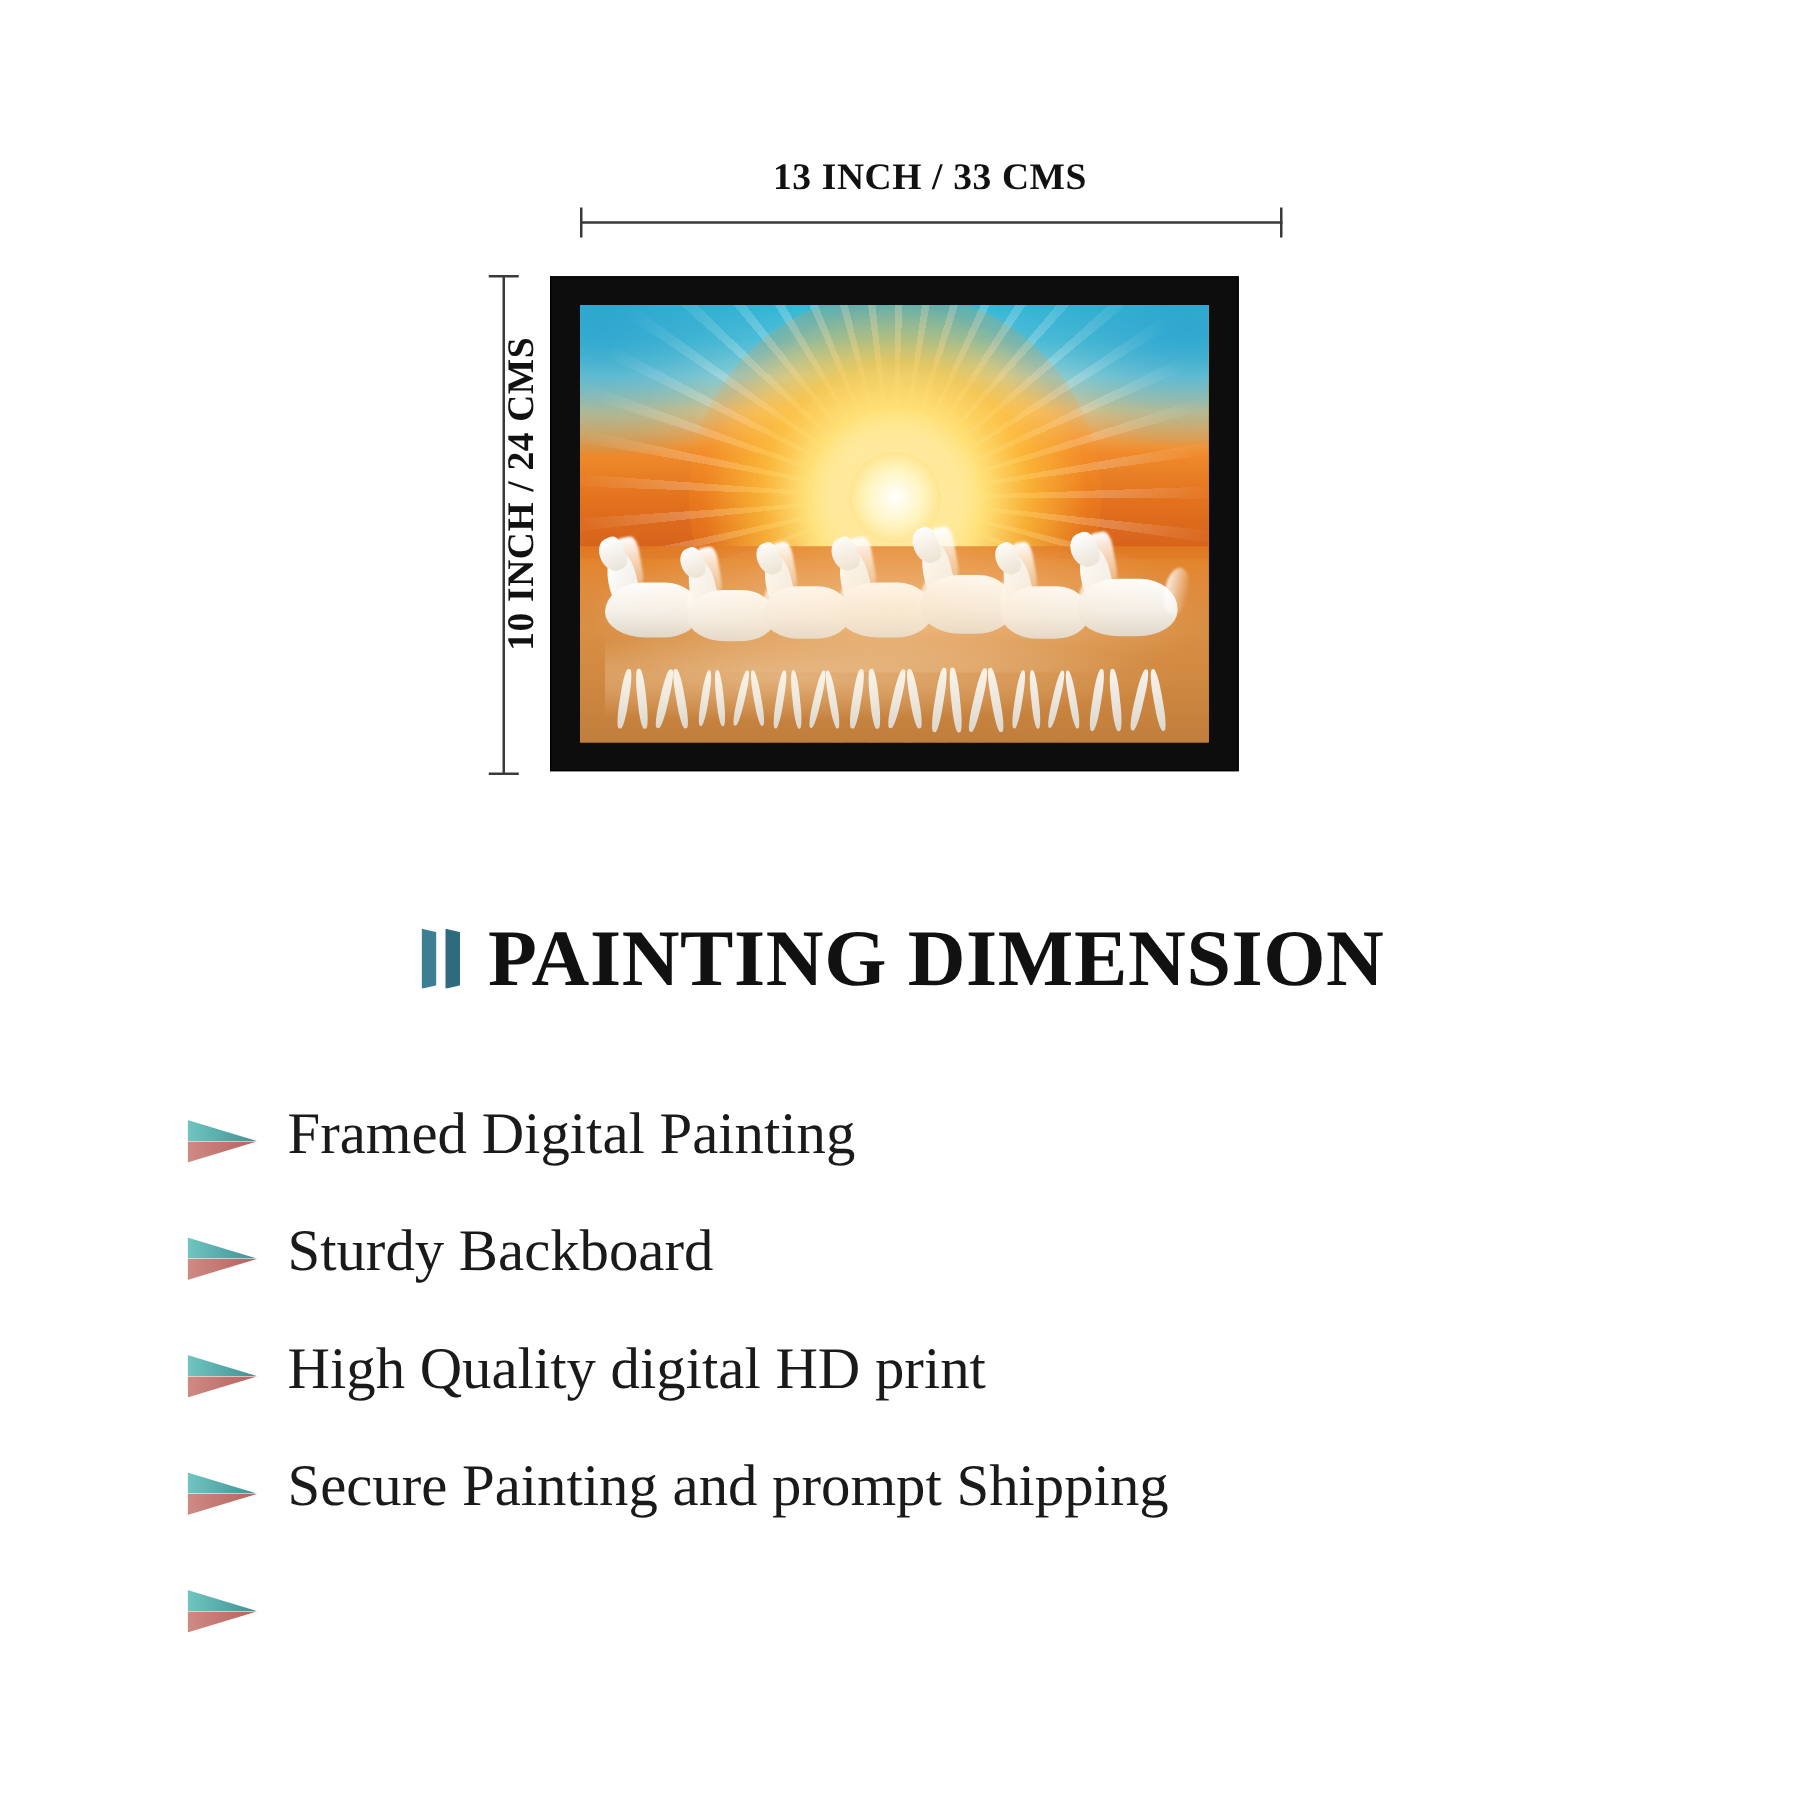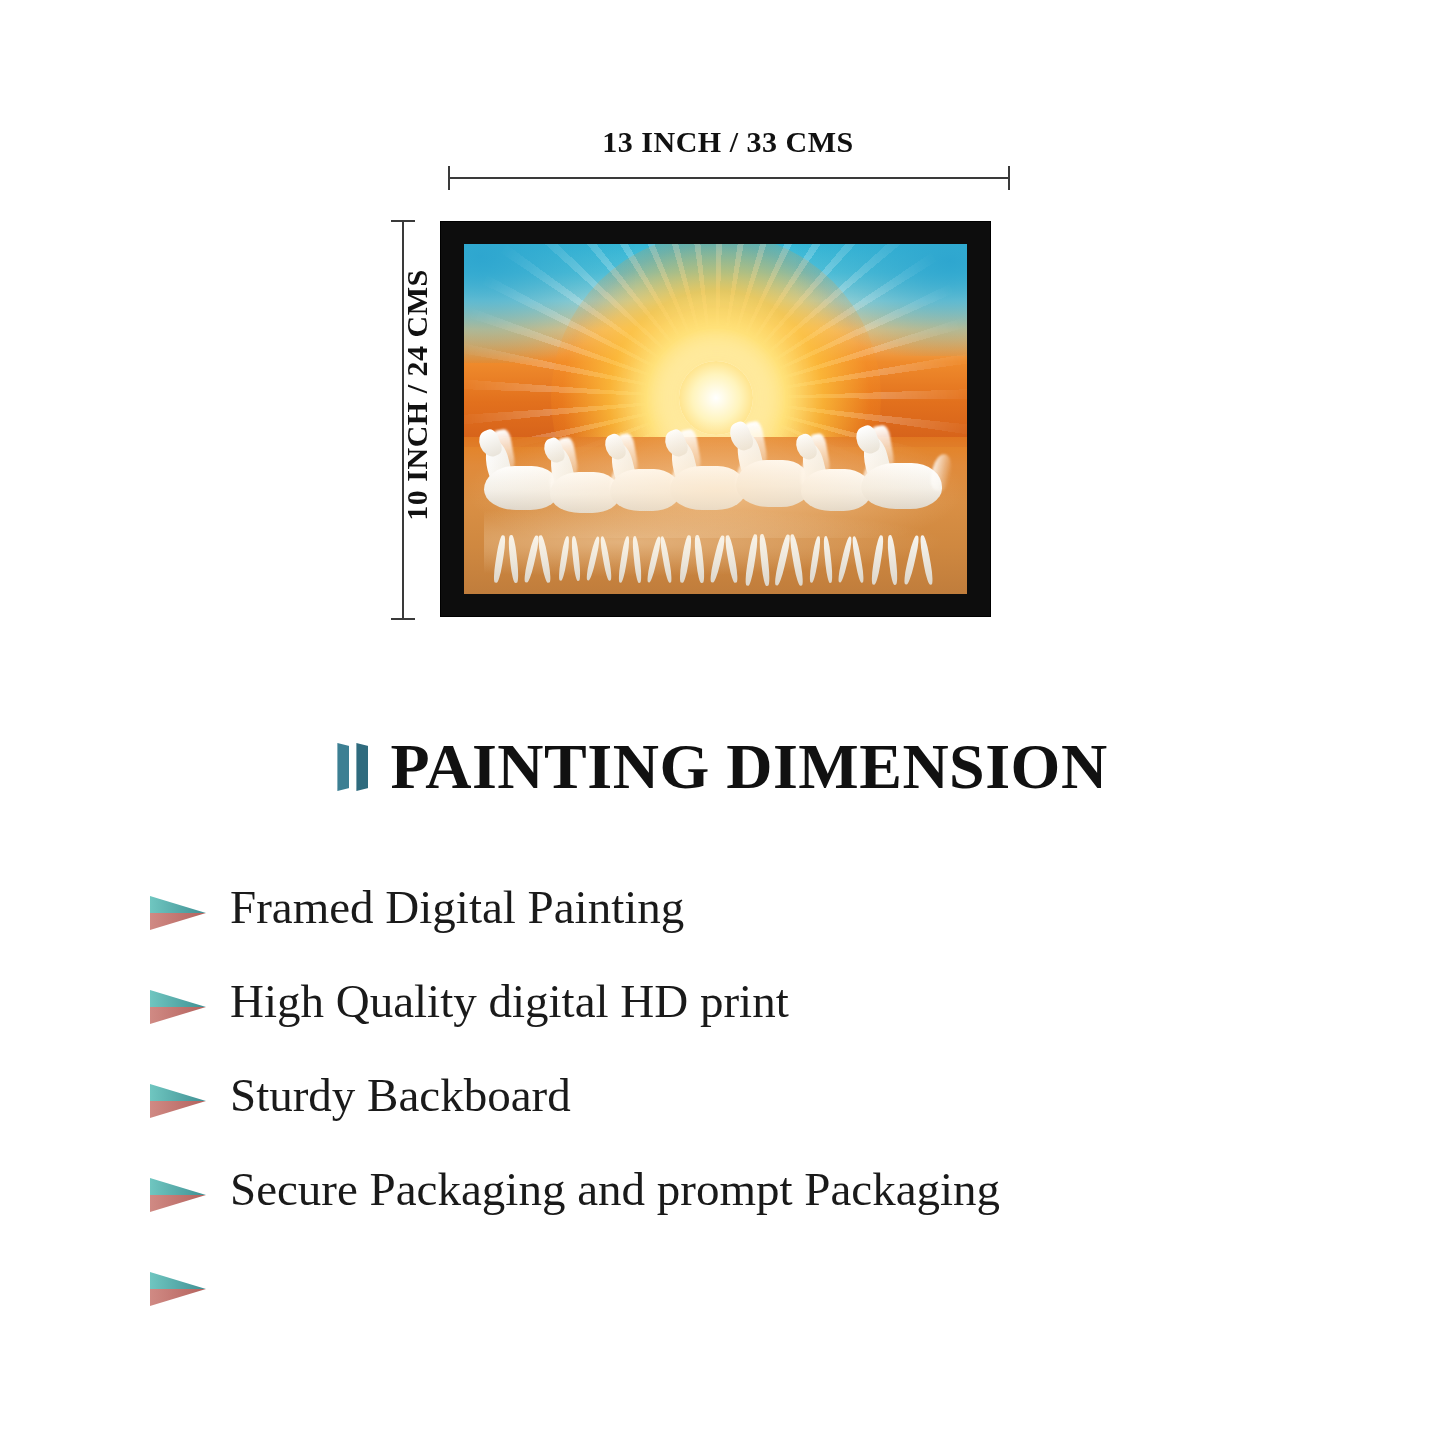--- a/index.html
+++ b/index.html
@@ -21,21 +21,21 @@
     position: absolute;
     left: 0;
     top: 0;
     width: 1445px;
     height: 700px;
   }
 
   
   #width-dim {
     position: absolute;
-    left: 438px;
+    left: 454px;
     top: 125px;
     width: 580px;
     height: 70px;
   }
   #width-label {
     position: absolute;
     left: 0;
     top: 0;
     width: 580px;
     text-align: center;
@@ -511,37 +511,37 @@
       <span class="bot"></span>
     </span>
     <span class="feature-text">Framed Digital Painting</span>
   </div>
 
   <div class="feature">
     <span class="arrow-icon">
       <span class="top"></span>
       <span class="bot"></span>
     </span>
-    <span class="feature-text">High Quality digital HD print</span>
+    <span class="feature-text">Sturdy Backboard</span>
   </div>
 
   <div class="feature">
     <span class="arrow-icon">
       <span class="top"></span>
       <span class="bot"></span>
     </span>
-    <span class="feature-text">Sturdy Backboard</span>
+    <span class="feature-text">High Quality digital HD print</span>
   </div>
 
   <div class="feature">
     <span class="arrow-icon">
       <span class="top"></span>
       <span class="bot"></span>
     </span>
-    <span class="feature-text">Secure Packaging and prompt Packaging</span>
+    <span class="feature-text">Secure Painting and prompt Shipping</span>
   </div>
 
   <div class="feature">
     <span class="arrow-icon">
       <span class="top"></span>
       <span class="bot"></span>
     </span>
   </div>
 
 </div>

